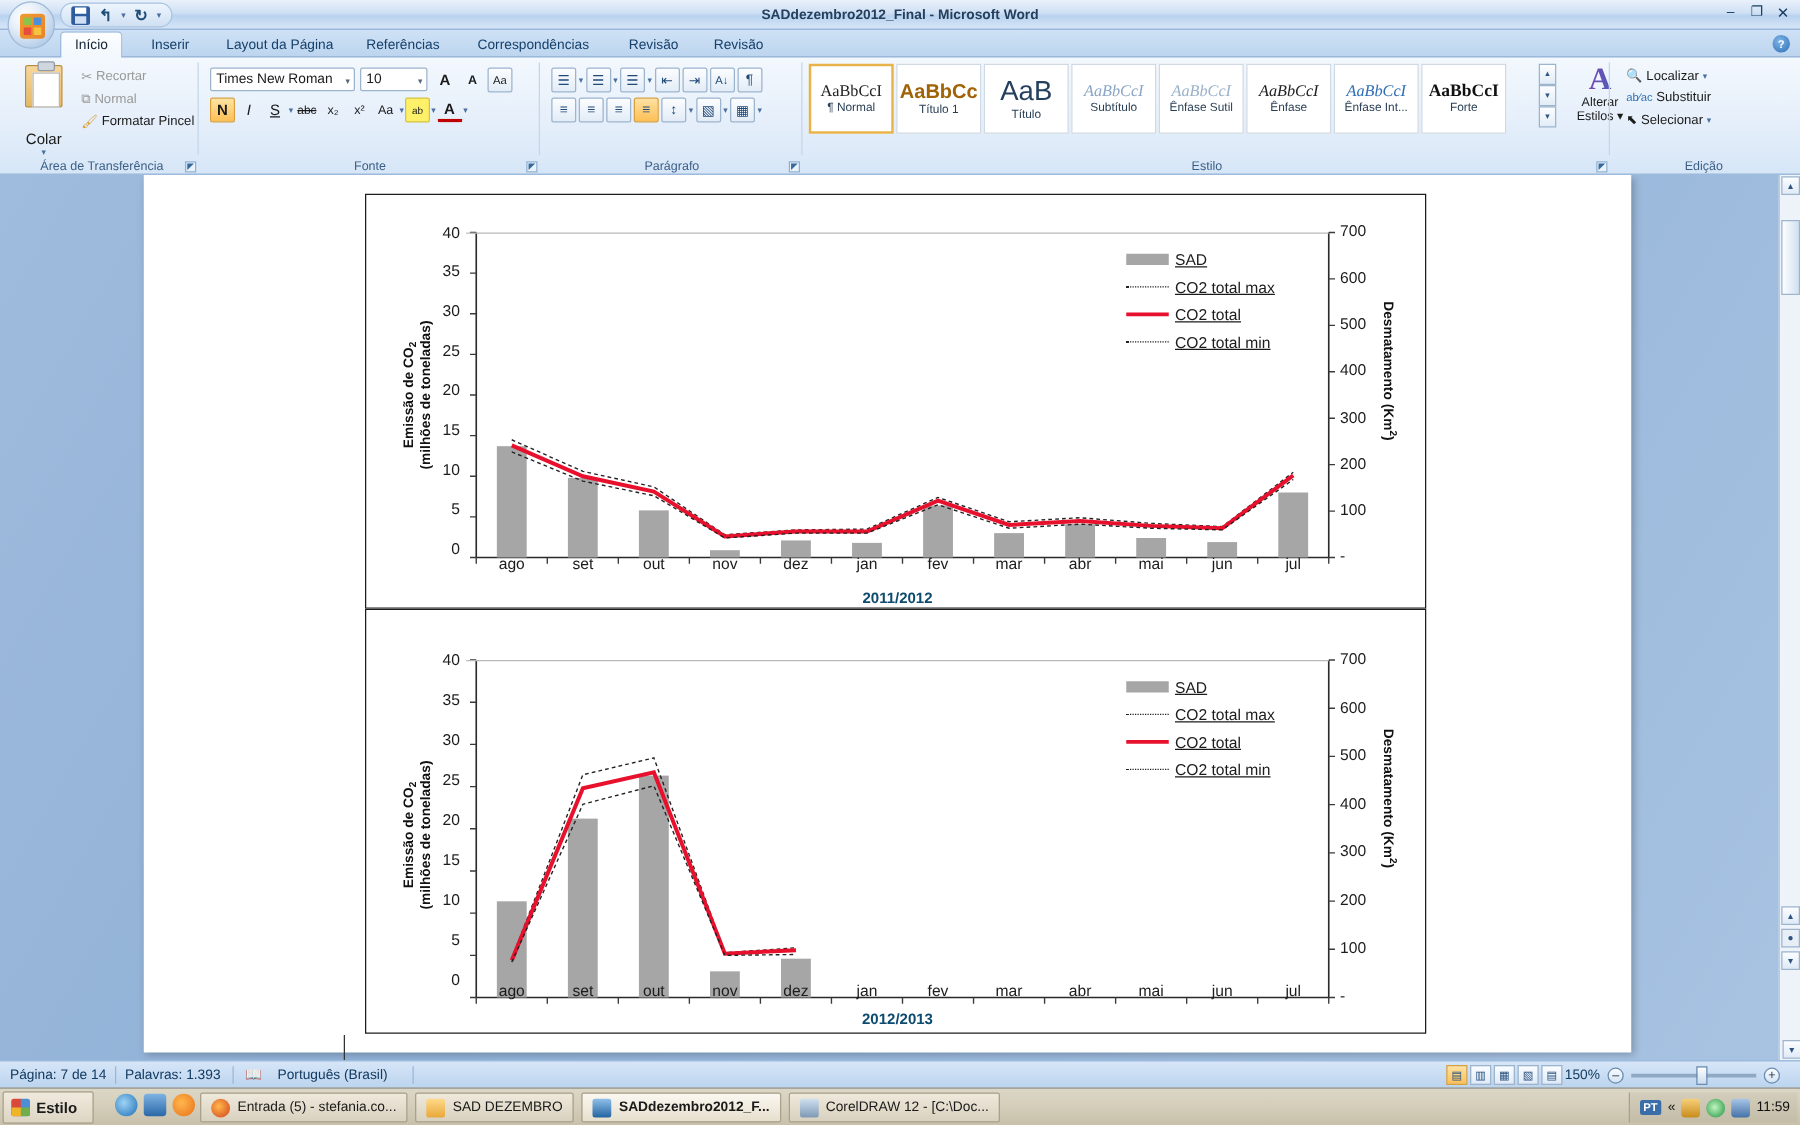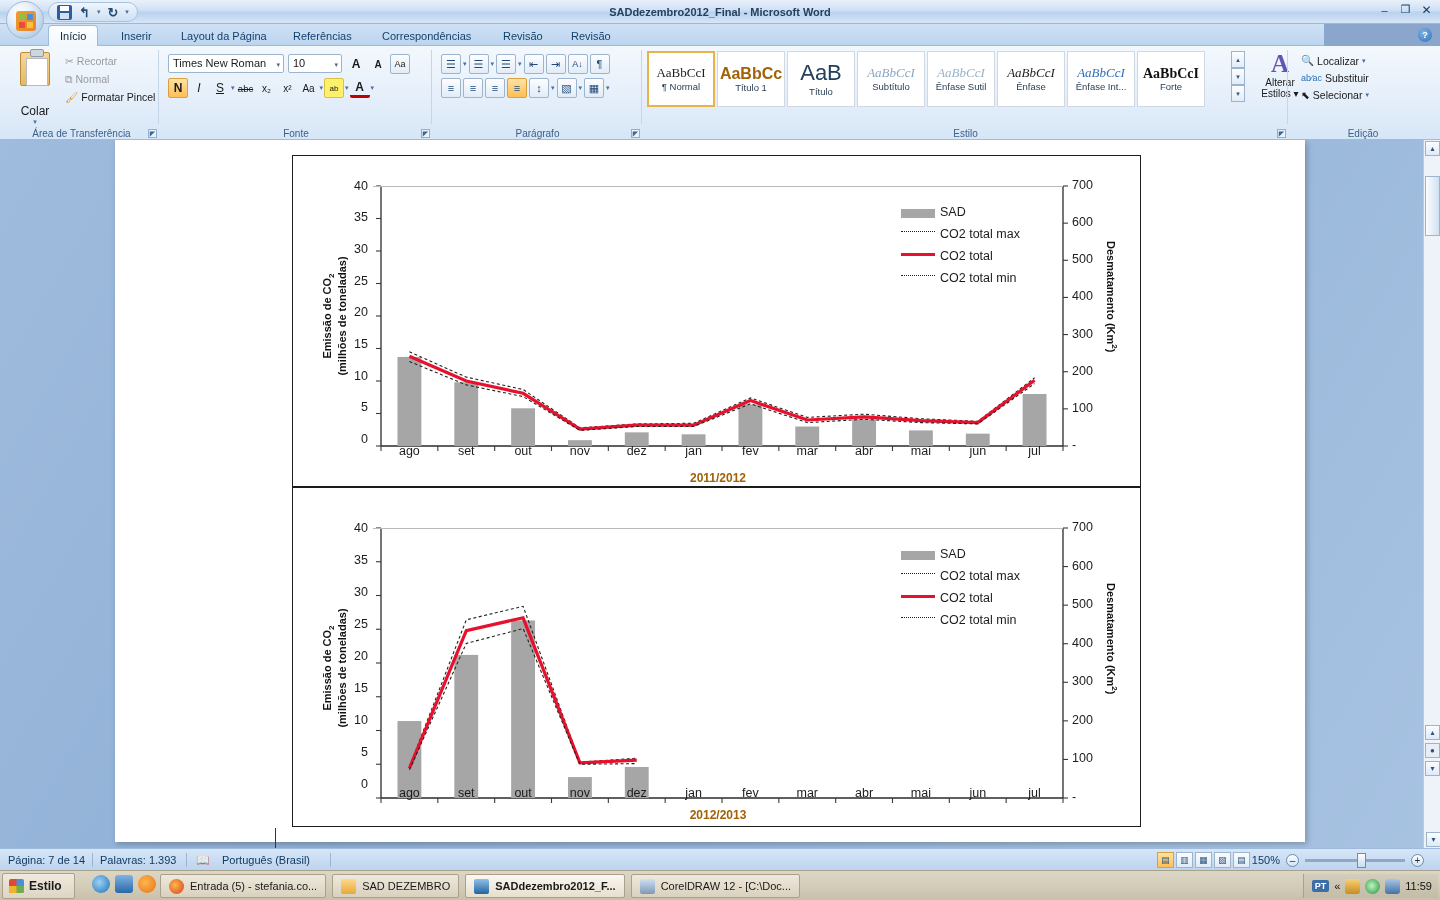--- a/index.html
+++ b/index.html
@@ -50,21 +50,21 @@
   .arrow-txt{ font-size:13px; color:#1f4e79; font-weight:bold; line-height:15px; }
   .mini-caret{ font-size:7px; color:#4a6fa0; }
 
   .wincontrols{ position:absolute; right:4px; top:2px; display:flex; gap:2px; z-index:7;}
   .wc{ width:19px;height:15px; display:flex;align-items:center;justify-content:center;
        font-size:11px;color:#12395f; }
   .wc.close{ font-size:12px; }
 
   
   .tabrow{
-    position:absolute; left:0; top:24px; width:1324px; height:22px;
+    position:absolute; left:0; top:24px; width:1440px; height:22px;
     background:linear-gradient(180deg,#cfe1f5 0%,#bcd5ef 100%);
     border-bottom:1px solid #9dbbdd;
   }
   .tab{
     position:absolute; top:2px; height:20px; line-height:20px; padding:0 11px;
     font-size:11px; color:#15406b; border-radius:4px 4px 0 0; cursor:default;
   }
   .tab.active{
     background:linear-gradient(180deg,#fdfeff,#f1f7fd);
     border:1px solid #9dbbdd; border-bottom:none; color:#123; top:1px; height:22px; line-height:21px;
@@ -179,23 +179,23 @@
   .ylab-r{ position:absolute; font-size:12.5px; color:#1c1c1c; text-align:left; width:34px; }
   .xlab{ position:absolute; font-size:12.5px; color:#1c1c1c; text-align:center; width:50px; }
   .axistitle-l{
     position:absolute; font-size:11px; font-weight:bold; color:#111;
     transform:rotate(-90deg); transform-origin:left top; white-space:nowrap; text-align:center;
   }
   .axistitle-r{
     position:absolute; font-size:11px; font-weight:bold; color:#111;
     transform:rotate(90deg); transform-origin:left top; white-space:nowrap;
   }
-  .xtitle{ position:absolute; font-size:12px; font-weight:bold; color:#a16207; text-align:center; }
+  .xtitle{ position:absolute; font-size:12px; font-weight:bold; color:#0c4a6e; text-align:center; }
   .legend{ position:absolute; font-size:12.5px; color:#1c1c1c; }
-  .leg-row{ display:flex; align-items:center; height:22px; }
+  .leg-row{ display:flex; align-items:flex-start; height:22px;text-decoration:underline; }
   .leg-key{ width:34px; height:12px; margin-right:5px; position:relative; }
   .k-bar{ background:#a6a6a6; height:9px; margin-top:2px; }
   .k-solid{ border-top:3px solid #e8112d; margin-top:5px; }
   .k-dash{ border-top:1px dotted #222; margin-top:6px; }
   .topline{ position:absolute; height:1px; background:#b9b9b9; }
 
   
   .statusbar{
     position:absolute; left:0; top:848px; width:1440px; height:22px;
     background:linear-gradient(180deg,#d7e6f8,#bcd4ee); border-top:1px solid #9dbbdd;

